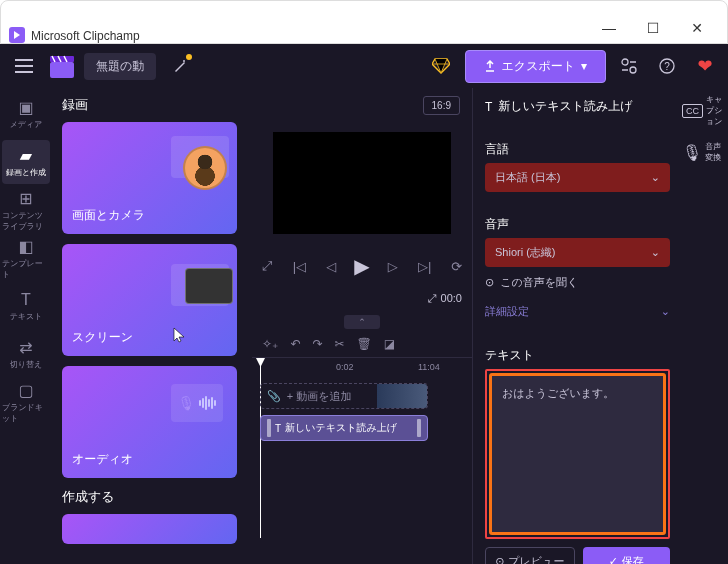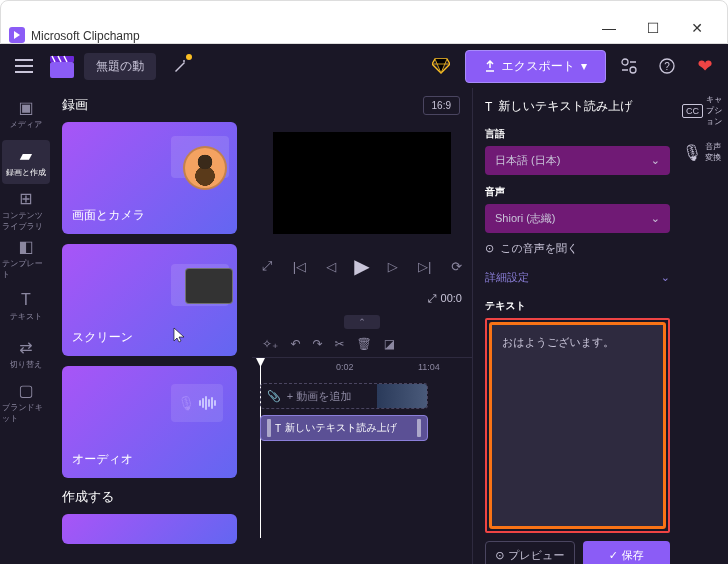--- a/index.html
+++ b/index.html
@@ -77,22 +77,22 @@
     .timeline-tracks { flex: 1; padding: 4px 8px; }
     .track-row { height: 26px; display: flex; align-items: center; border-radius: 4px; margin-bottom: 6px; padding: 0 6px; }
     .add-video-track { border: 1px dashed #4a4560; color: #8b87a0; font-size: 11px; gap: 6px; width: 168px; position: relative; overflow: hidden; }
     .add-video-thumb { position: absolute; right: 0; top: 0; bottom: 0; width: 50px; background: linear-gradient(90deg, #2a3a5a, #4a5a7a); }
     .clip-track { background: #5b5095; border: 1px solid #8b7fd9; color: #fff; font-size: 10px; gap: 4px; width: 168px; display: flex; align-items: center; position: relative; }
     .clip-handle { width: 4px; height: 18px; background: rgba(255,255,255,0.5); border-radius: 1px; }
     
     
     .right-panel { width: 210px; background: #1a1726; padding: 10px 12px 8px; display: flex; flex-direction: column; border-left: 1px solid #2e2a3f; }
     .tts-header { display: flex; align-items: center; gap: 6px; color: #fff; font-size: 12px; margin-bottom: 10px; }
-    .field-label { color: #fff; font-size: 10px; font-weight: 700; margin-bottom: 5px; margin-top: 2px; }
-    .dropdown { background: #701a75; color: #c9c5d9; padding: 7px 10px; border-radius: 4px; font-size: 11px; display: flex; justify-content: space-between; align-items: center; margin-bottom: 8px; }
+    .field-label { color: #fff; font-size: 12px; font-weight: 400; margin-bottom: 5px; margin-top: 16px; }
+    .dropdown { background: #7f1d1d; color: #c9c5d9; padding: 7px 10px; border-radius: 4px; font-size: 11px; display: flex; justify-content: space-between; align-items: center; margin-bottom: 8px; }
     .listen-link { color: #c9c5d9; font-size: 11px; display: flex; align-items: center; gap: 6px; margin-bottom: 8px; }
     .adv-row { color: #8b7fd9; font-size: 11px; display: flex; justify-content: space-between; align-items: center; padding: 6px 0; margin-bottom: 6px; }
     .textarea-box { border: 2px solid #ef4444; border-radius: 2px; padding: 2px; margin-bottom: 8px; flex: 1; min-height: 170px; }
     .textarea-inner { background: #2e2a3f; color: #c9c5d9; padding: 10px; font-size: 11px; height: 100%; border: 3px solid #f97316; border-radius: 3px; }
     .action-row { display: flex; gap: 8px; }
     .preview-btn { flex: 1; border: 1px solid #4a4560; color: #c9c5d9; padding: 7px; border-radius: 4px; font-size: 11px; display: flex; align-items: center; justify-content: center; gap: 4px; text-align: center; line-height: 1.2; }
     .save-btn { flex: 1; background: #8b5cf6; color: #fff; padding: 7px; border-radius: 4px; font-size: 11px; display: flex; align-items: center; justify-content: center; gap: 4px; }
     
     
     .right-mini { width: 46px; background: #1a1726; display: flex; flex-direction: column; align-items: center; padding-top: 6px; gap: 14px; }

